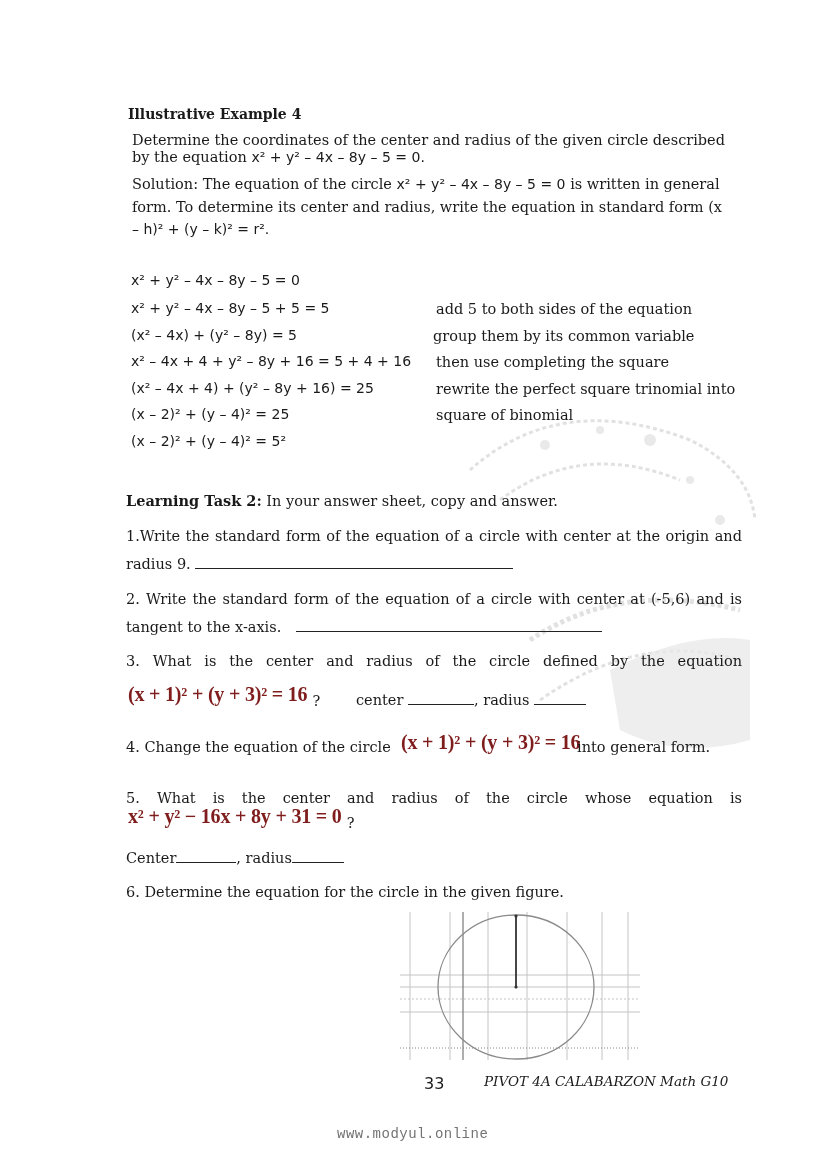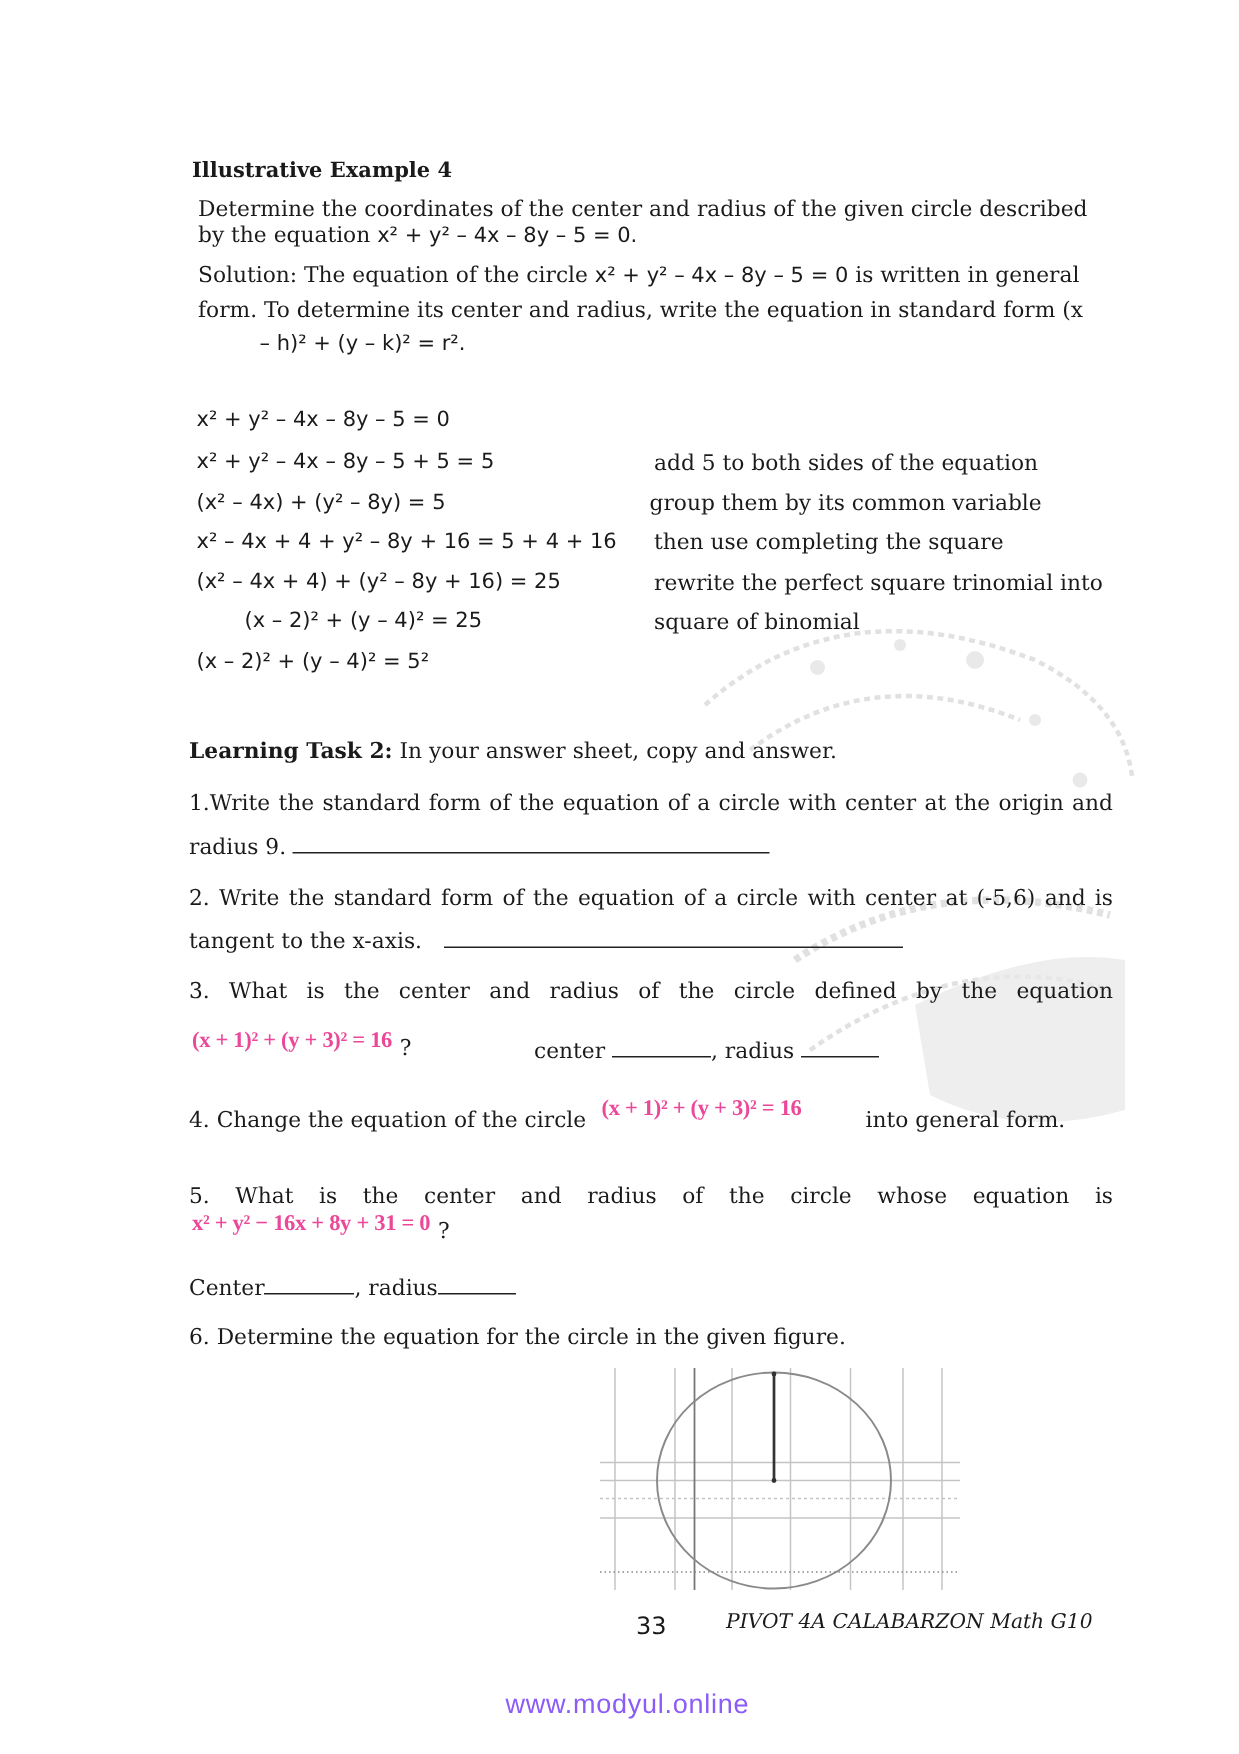--- a/index.html
+++ b/index.html
@@ -9,29 +9,29 @@
     overflow: hidden;
   }
   .abs { position: absolute; white-space: nowrap; }
   .txt { font-size: 14.5px; line-height: 18px; }
   .sans { font-family: "DejaVu Sans", "Liberation Sans", sans-serif; font-size: 14px; }
   .bold { font-weight: bold; }
   .title { font-size: 14px; font-weight: bold; }
   .justify { text-align: justify; text-align-last: justify; }
   .mathimg {
     font-family: "Liberation Serif", "DejaVu Serif", serif; font-weight: bold;
-    color: #ec4899; font-size: 15px; letter-spacing: -0.2px;
+    color: #7f1d1d; font-size: 20px; letter-spacing: -0.2px;
   }
   .blank { display: inline-block; border-bottom: 1px solid #222; height: 14px; vertical-align: baseline; }
   .watermark {
     position: absolute; pointer-events: none; opacity: 0.45;
   }
   .footer-page { font-family: "DejaVu Sans", "Liberation Sans", sans-serif; font-size: 16px; }
   .footer-title { font-family: "DejaVu Serif", "Liberation Serif", serif; font-style: italic; font-size: 13.5px; }
-  .site { font-family: Liberation Sans, sans-serif; font-size: 18px; color: #8b5cf6; letter-spacing: 0.5px; }
+  .site { font-family: Liberation Mono, monospace; font-size: 14px; color: #737373; letter-spacing: 0.5px; }
 </style>
 </head>
 <body>
 
 <svg class="watermark" style="left:440px; top:380px;" width="320" height="420" viewBox="0 0 320 420">
   <g fill="none" stroke="#bdbdbd" stroke-width="3" stroke-dasharray="4 3">
     <path d="M30 90 Q120 10 250 60 Q310 90 315 140"></path>
     <path d="M60 120 Q140 60 240 100"></path>
     <path d="M90 260 Q180 200 300 230" stroke-width="5"></path>
     <path d="M100 320 Q200 250 300 280"></path>
@@ -50,37 +50,37 @@
 
 <div class="abs txt" style="left:132px; top:131px;">Determine the coordinates of the center and radius of the given circle described</div>
 <div class="abs txt" style="left:132px; top:148px;">
   <span>by the equation </span><span class="sans">x² + y² – 4x – 8y – 5 = 0.</span>
 </div>
 
 <div class="abs txt" style="left:132px; top:175px;">
   <span>Solution: The equation of the circle </span><span class="sans">x² + y² – 4x – 8y – 5 = 0</span><span> is written in general</span>
 </div>
 <div class="abs txt" style="left:132px; top:198px;">form. To determine its center and radius, write the equation in standard form (x</div>
-<div class="abs txt sans" style="left:132px; top:220px;margin-left:41px;">– h)² + (y – k)² = r².</div>
+<div class="abs txt sans" style="left:132px; top:220px;">– h)² + (y – k)² = r².</div>
 
 <div class="abs sans" style="left:131px; top:272px;">x² + y² – 4x – 8y – 5 = 0</div>
 
 <div class="abs sans" style="left:131px; top:300px;">x² + y² – 4x – 8y – 5 + 5 = 5</div>
 <div class="abs txt" style="left:436px; top:300px;">add 5 to both sides of the equation</div>
 
 <div class="abs sans" style="left:131px; top:327px;">(x² – 4x) + (y² – 8y) = 5</div>
 <div class="abs txt" style="left:433px; top:327px;">group them by its common variable</div>
 
 <div class="abs sans" style="left:131px; top:353px;">x² – 4x + 4 + y² – 8y + 16 = 5 + 4 + 16</div>
 <div class="abs txt" style="left:436px; top:353px;">then use completing the square</div>
 
 <div class="abs sans" style="left:131px; top:380px;">(x² – 4x + 4) + (y² – 8y + 16) = 25</div>
 <div class="abs txt" style="left:436px; top:380px;">rewrite the perfect square trinomial into</div>
 
-<div class="abs sans" style="left:131px; top:406px;margin-left:32px;">(x – 2)² + (y – 4)² = 25</div>
+<div class="abs sans" style="left:131px; top:406px;">(x – 2)² + (y – 4)² = 25</div>
 <div class="abs txt" style="left:436px; top:406px;">square of binomial</div>
 
 <div class="abs sans" style="left:131px; top:433px;">(x – 2)² + (y – 4)² = 5²</div>
 
 <div class="abs txt" style="left:126px; top:492px;">
   <span class="bold">Learning Task 2:</span><span> In your answer sheet, copy and answer.</span>
 </div>
 
 <div class="abs txt justify" style="left:126px; top:527px; width:616px;">1.Write the standard form of the equation of a circle with center at the origin and</div>
 <div class="abs txt" style="left:126px; top:554px;">

